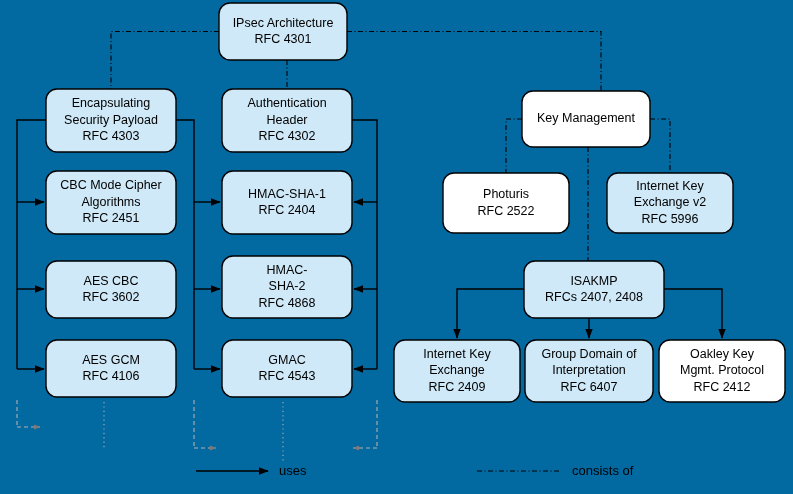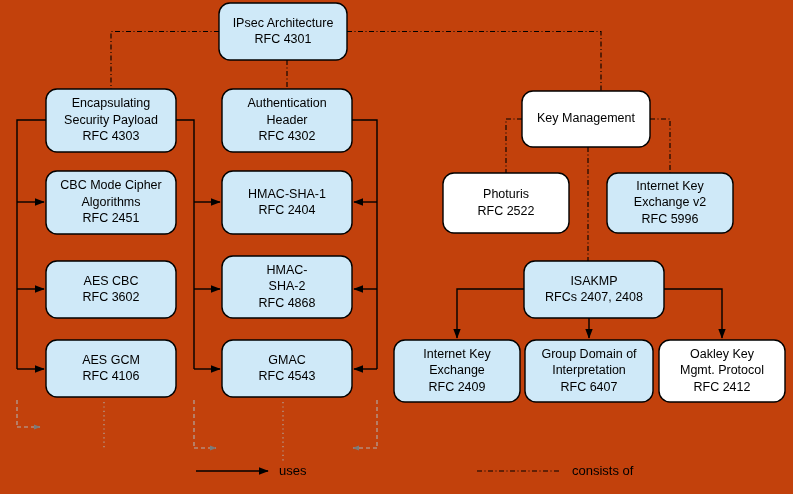--- a/index.html
+++ b/index.html
@@ -1,18 +1,18 @@
 <!DOCTYPE html>
 <html><head>
 <meta charset="utf-8">
 <style>
   html,body{margin:0;padding:0;background:#ffffff;}
   body{width:793px;height:494px;overflow:hidden;
        font-family:"Liberation Sans","DejaVu Sans",sans-serif;}
-  #diagram{position:relative;width:793px;height:494px;background:#c2410c;}
+  #diagram{position:relative;width:793px;height:494px;background:#0369a1;}
   svg{position:absolute;left:0;top:0;width:793px;height:494px;}
   .node-label{font-family:"Liberation Sans","DejaVu Sans",sans-serif;
               font-size:12.5px;fill:#000;text-anchor:middle;dominant-baseline:middle;}
   .legend-label{font-family:"Liberation Sans","DejaVu Sans",sans-serif;
                 font-size:13px;fill:#000;text-anchor:start;dominant-baseline:middle;}
   .box-shape{stroke:#000;stroke-width:1.4;}
   .solid-line{stroke:#000;stroke-width:1.4;fill:none;}
   .dashdot-line{stroke:#000;stroke-width:1.1;fill:none;stroke-dasharray:5 2.5 1 2.5;}
   .ghost-line{stroke:#b0b0b0;stroke-width:1.1;fill:none;stroke-dasharray:4 3;}
   .ghost-dot{stroke:#b0b0b0;stroke-width:1.1;fill:none;stroke-dasharray:1.2 3.2;}

